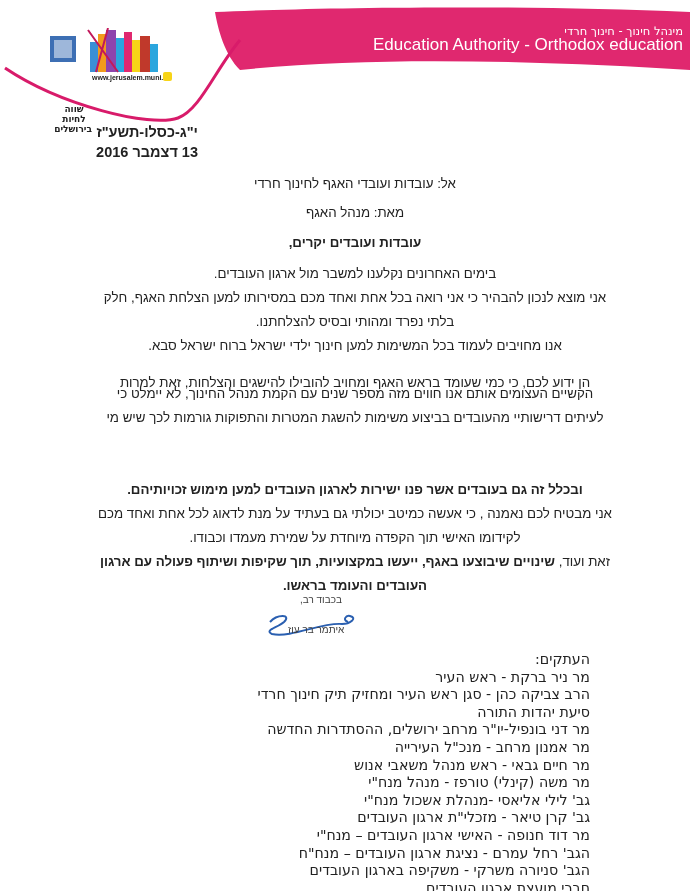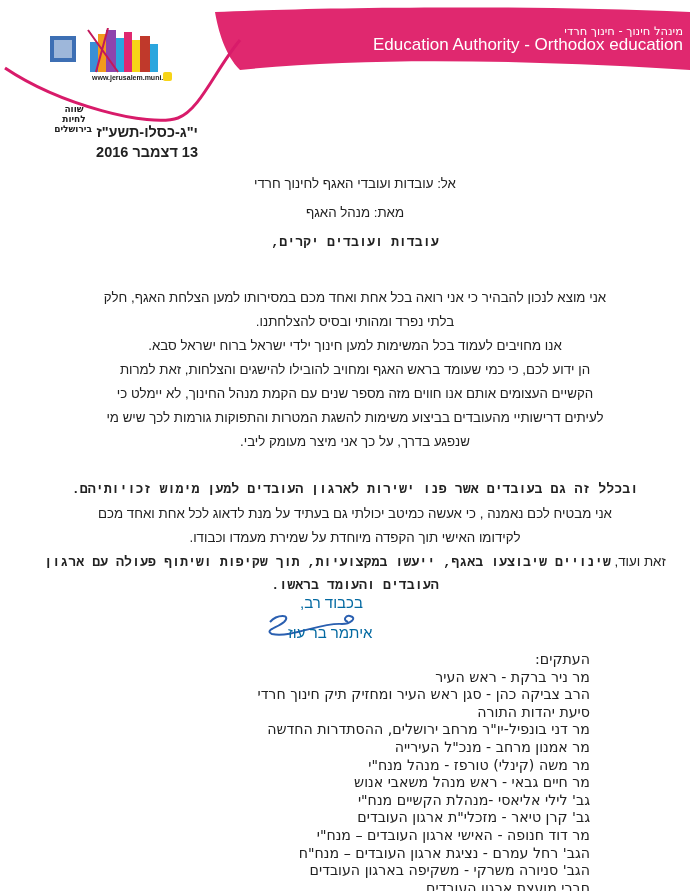--- a/index.html
+++ b/index.html
@@ -7,22 +7,22 @@
   .page { position:absolute; inset:0; }
   .header-swoosh { position:absolute; left:0; top:0; width:695px; height:140px; }
   .dept { position:absolute; right:12px; top:24px; text-align:right; color:#fff; font-size:11.5px; line-height:14px; }
   .dept .he { direction:rtl; }
   .dept .en { font-family:"Liberation Sans", sans-serif; font-size:17px; }
   .logo-text { position:absolute; left:56px; top:68px; direction:rtl; font-size:9px; font-weight:bold; line-height:10px; color:#222; text-align:center; width:36px;margin-top:36px; }
   .url { position:absolute; left:92px; top:74px; font-family:"Liberation Sans", sans-serif; font-size:7px; font-weight:bold; color:#222; }
   .date { position:absolute; left:94px; top:122px; direction:rtl; text-align:left; font-family:"Liberation Sans", sans-serif; font-weight:bold; font-size:14.5px; line-height:20px; color:#222; }
   .date div { direction:rtl; text-align:right; width:104px; }
   .body-text { position:absolute; right:25px; width:630px; direction:rtl; text-align:center; font-family:"Liberation Sans", sans-serif; font-size:13.3px; color:#222; }
-  .b { font-weight:bold;font-family:Liberation Mono, monospace; }
-  .sig { position:absolute; direction:rtl; font-family:"Liberation Sans", sans-serif; font-size:15px; color:#0369a1;text-align:center; }
+  .b { font-weight:bold; }
+  .sig { position:absolute; direction:rtl; font-family:"Liberation Sans", sans-serif; font-size:10px; color:#404040;text-align:center; }
   .cc { position:absolute; right:105px; top:651px; direction:rtl; text-align:right; font-family:"DejaVu Sans", sans-serif; font-size:14.2px; line-height:17.6px; color:#222; }
   .cc div { white-space:nowrap; }
 </style>
 </head>
 <body>
 
 <div class="page">
 
   <svg class="header-swoosh" viewBox="0 0 695 140">
     <path d="M215,12 C300,8 500,4 690,12 L690,70 C560,62 380,55 240,70 C225,55 218,30 215,12 Z" fill="#e0286f"></path>
@@ -56,27 +56,27 @@
 
   <div class="date">
     <div>י"ג-כסלו-תשע"ז</div>
     <div>13 דצמבר 2016</div>
   </div>
 
   <div class="body-text" style="top:176px">אל: עובדות ועובדי האגף לחינוך חרדי</div>
   <div class="body-text" style="top:205px">מאת: מנהל האגף</div>
   <div class="body-text b" style="top:235px">עובדות ועובדים יקרים,</div>
 
+  <div class="body-text" style="top:266px">בימים האחרונים נקלענו למשבר מול ארגון העובדים.</div>
   <div class="body-text" style="top:290px">אני מוצא לנכון להבהיר כי אני רואה בכל אחת ואחד מכם במסירותו למען הצלחת האגף, חלק</div>
   <div class="body-text" style="top:338px">אנו  מחויבים לעמוד בכל המשימות למען חינוך ילדי ישראל ברוח ישראל סבא.</div>
   <div class="body-text" style="top:314px">בלתי נפרד ומהותי ובסיס להצלחתנו.</div>
-  <div class="body-text" style="top:362px">הן ידוע לכם, כי כמי שעומד בראש האגף ומחויב להובילו להישגים והצלחות, זאת למרות</div>
+  <div class="body-text" style="top:375px">הן ידוע לכם, כי כמי שעומד בראש האגף ומחויב להובילו להישגים והצלחות, זאת למרות</div>
   <div class="body-text" style="top:386px">הקשיים העצומים אותם אנו חווים מזה מספר שנים עם הקמת מנהל החינוך, לא יימלט כי</div>
   <div class="body-text" style="top:410px">לעיתים דרישותיי מהעובדים בביצוע משימות להשגת המטרות והתפוקות גורמות לכך שיש מי</div>
-  <div class="body-text" style="top:434px">שנפגע בדרך, על כך אני מיצר מעומק ליבי.</div>
   <div class="body-text" style="top:506px">אני מבטיח לכם נאמנה , כי אעשה כמיטב יכולתי גם בעתיד על מנת לדאוג לכל אחת ואחד מכם</div>
   <div class="body-text b" style="top:482px">ובכלל זה גם בעובדים אשר פנו ישירות לארגון העובדים למען מימוש זכויותיהם.</div>
   <div class="body-text" style="top:530px">לקידומו האישי תוך הקפדה מיוחדת על שמירת מעמדו וכבודו.</div>
   <div class="body-text" style="top:554px">
     <span>זאת ועוד, </span><span class="b">שינויים שיבוצעו באגף, ייעשו במקצועיות, תוך שקיפות ושיתוף פעולה עם ארגון</span>
   </div>
   <div class="body-text b" style="top:578px">העובדים והעומד בראשו.</div>
 
   <div class="sig" style="left:300px;top:594px">בכבוד רב,</div>
   <svg style="position:absolute;left:262px;top:608px;width:100px;height:30px" viewBox="0 0 100 30">
@@ -84,22 +84,22 @@
   </svg>
   <div class="sig" style="left:288px;top:624px">איתמר בר עוז</div>
 
   <div class="cc">
     <div>העתקים:</div>
     <div>מר ניר ברקת - ראש העיר</div>
     <div>הרב צביקה כהן - סגן ראש העיר ומחזיק תיק חינוך חרדי</div>
     <div>סיעת יהדות התורה</div>
     <div>מר דני בונפיל-יו"ר מרחב ירושלים, ההסתדרות החדשה</div>
     <div>מר אמנון מרחב - מנכ"ל העירייה</div>
+    <div>מר חיים גבאי - ראש מנהל משאבי אנוש</div>
     <div>מר משה (קינלי) טורפז - מנהל מנח"י</div>
-    <div>מר חיים גבאי - ראש מנהל משאבי אנוש</div>
-    <div>גב' לילי אליאסי -מנהלת הקשיים מנח"י</div>
+    <div>גב' לילי אליאסי -מנהלת אשכול מנח"י</div>
     <div>גב' קרן טיאר - מזכלי"ת ארגון העובדים</div>
     <div>מר דוד חנופה - האישי ארגון העובדים – מנח"י</div>
     <div>הגב' רחל עמרם - נציגת ארגון העובדים – מנח"ח</div>
     <div>הגב' סניורה משרקי - משקיפה בארגון העובדים</div>
     <div>חברי מועצת ארגון העובדים</div>
   </div>
 </div>
 
 </body></html>

